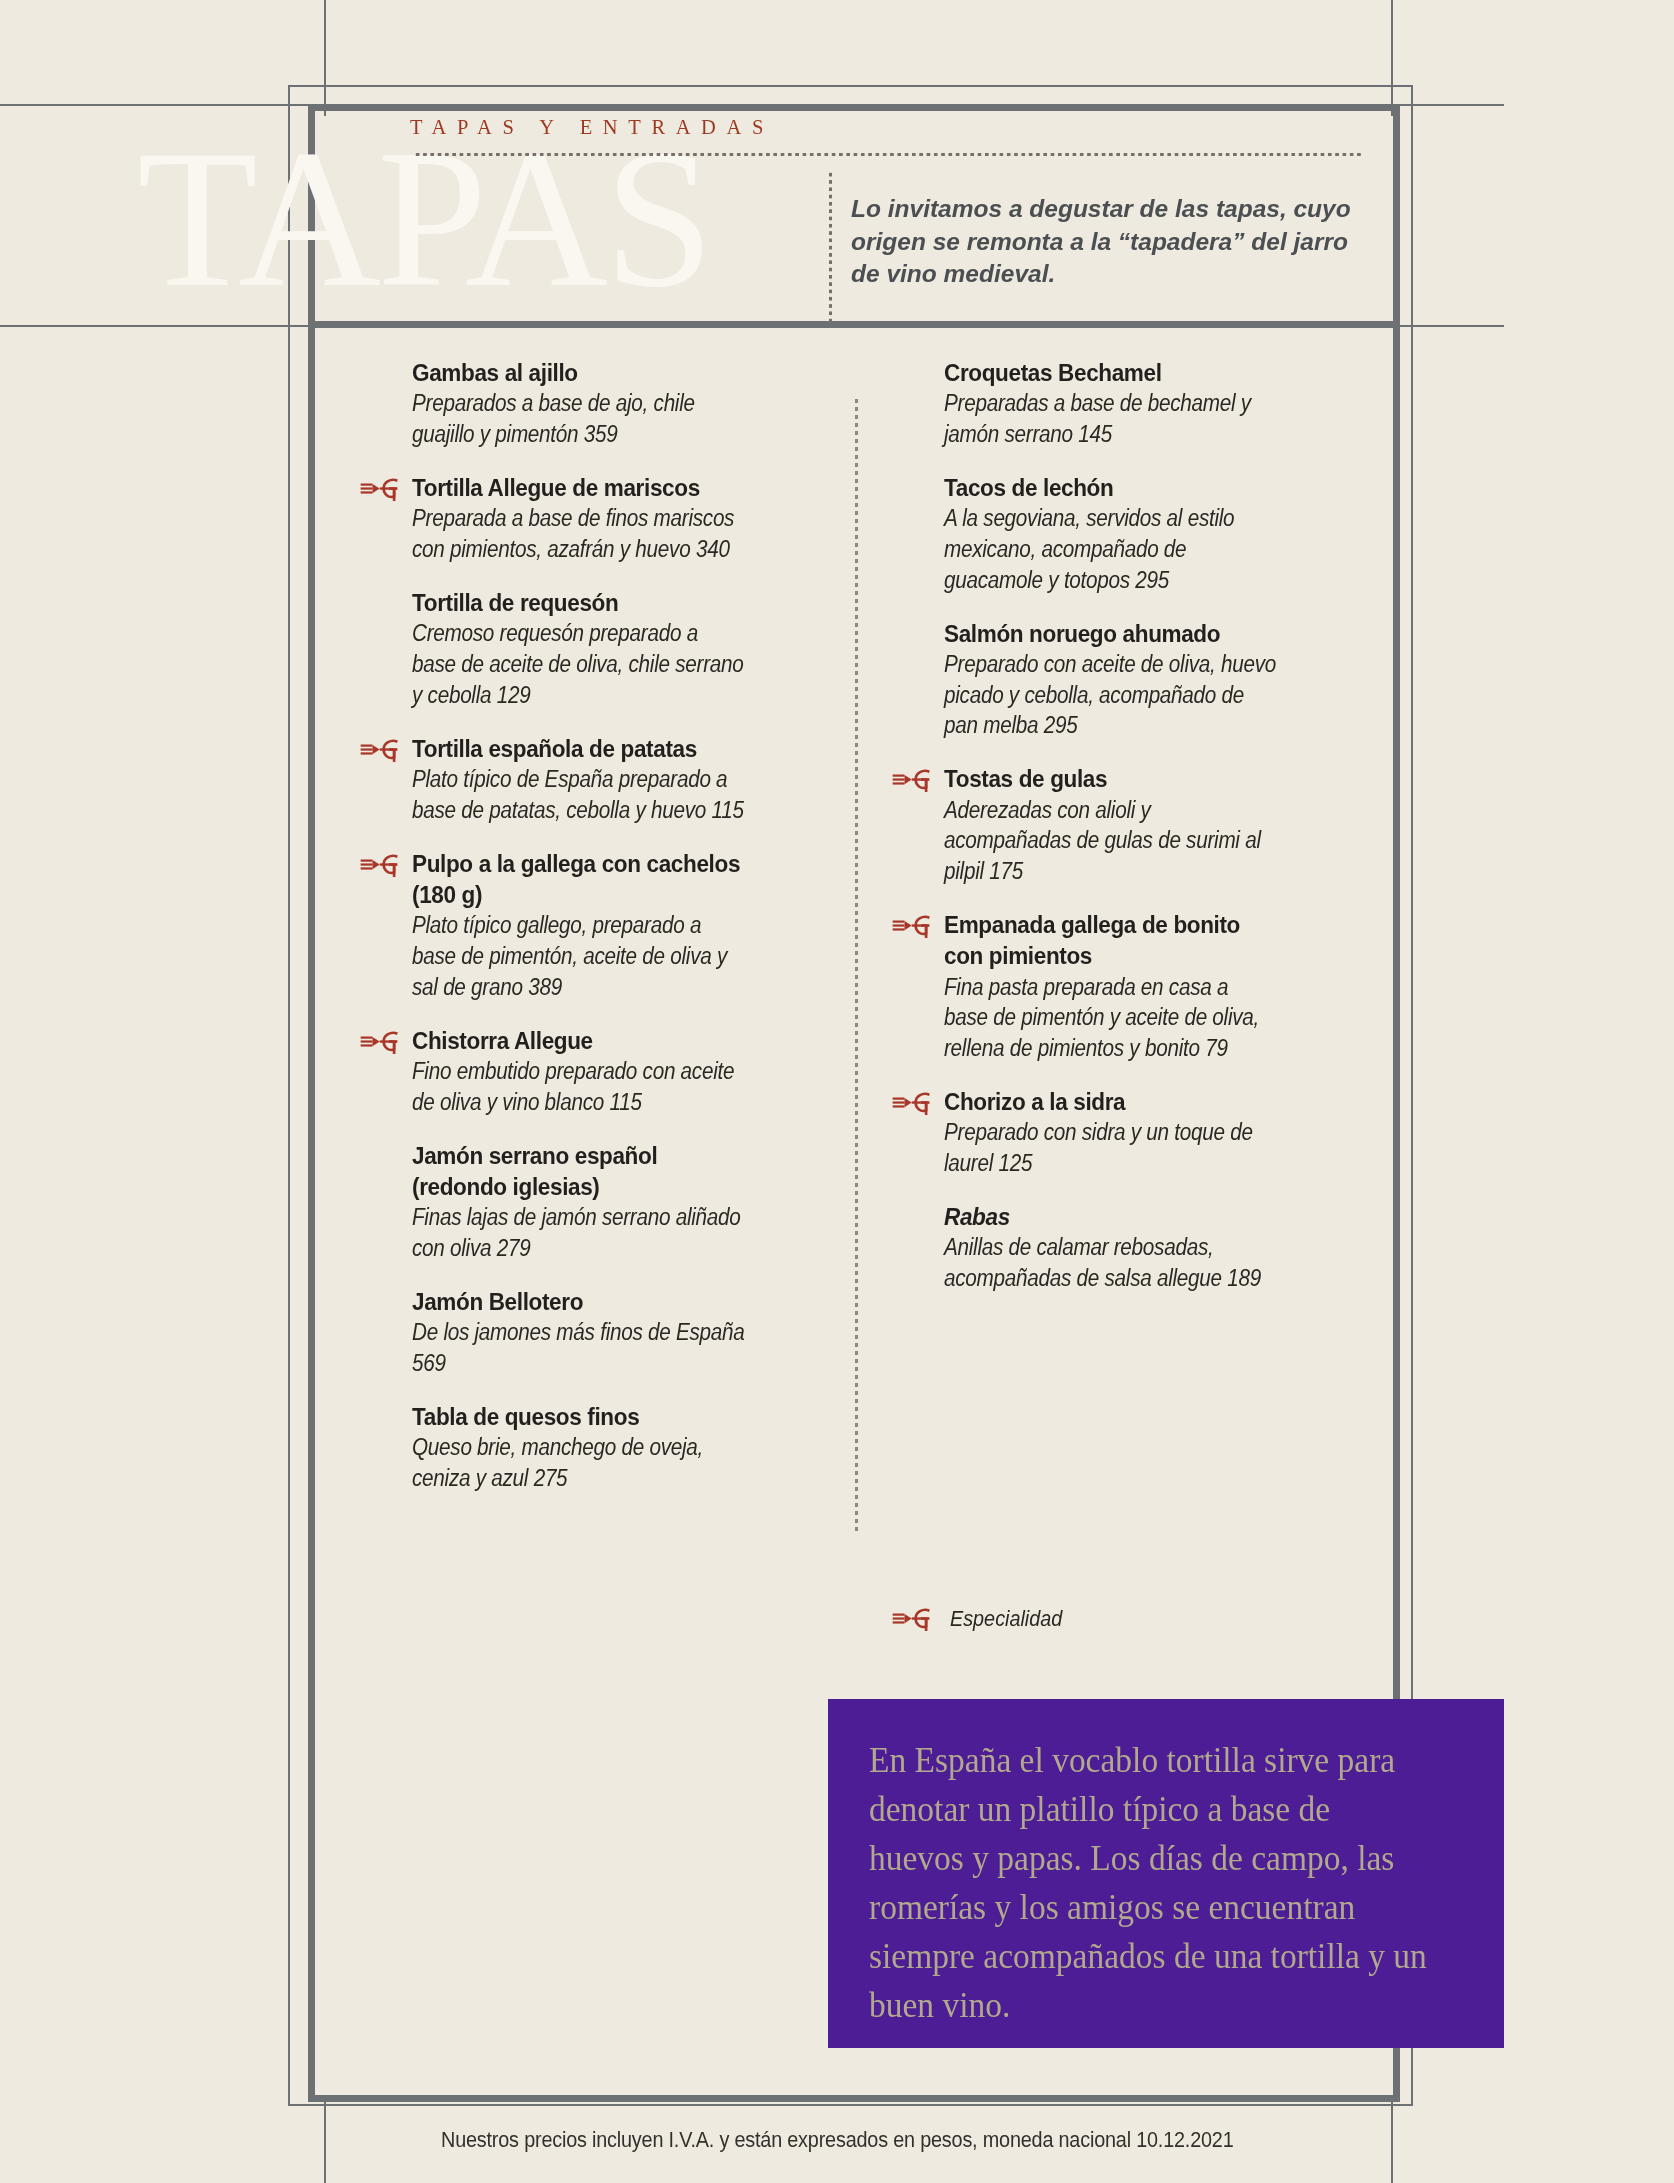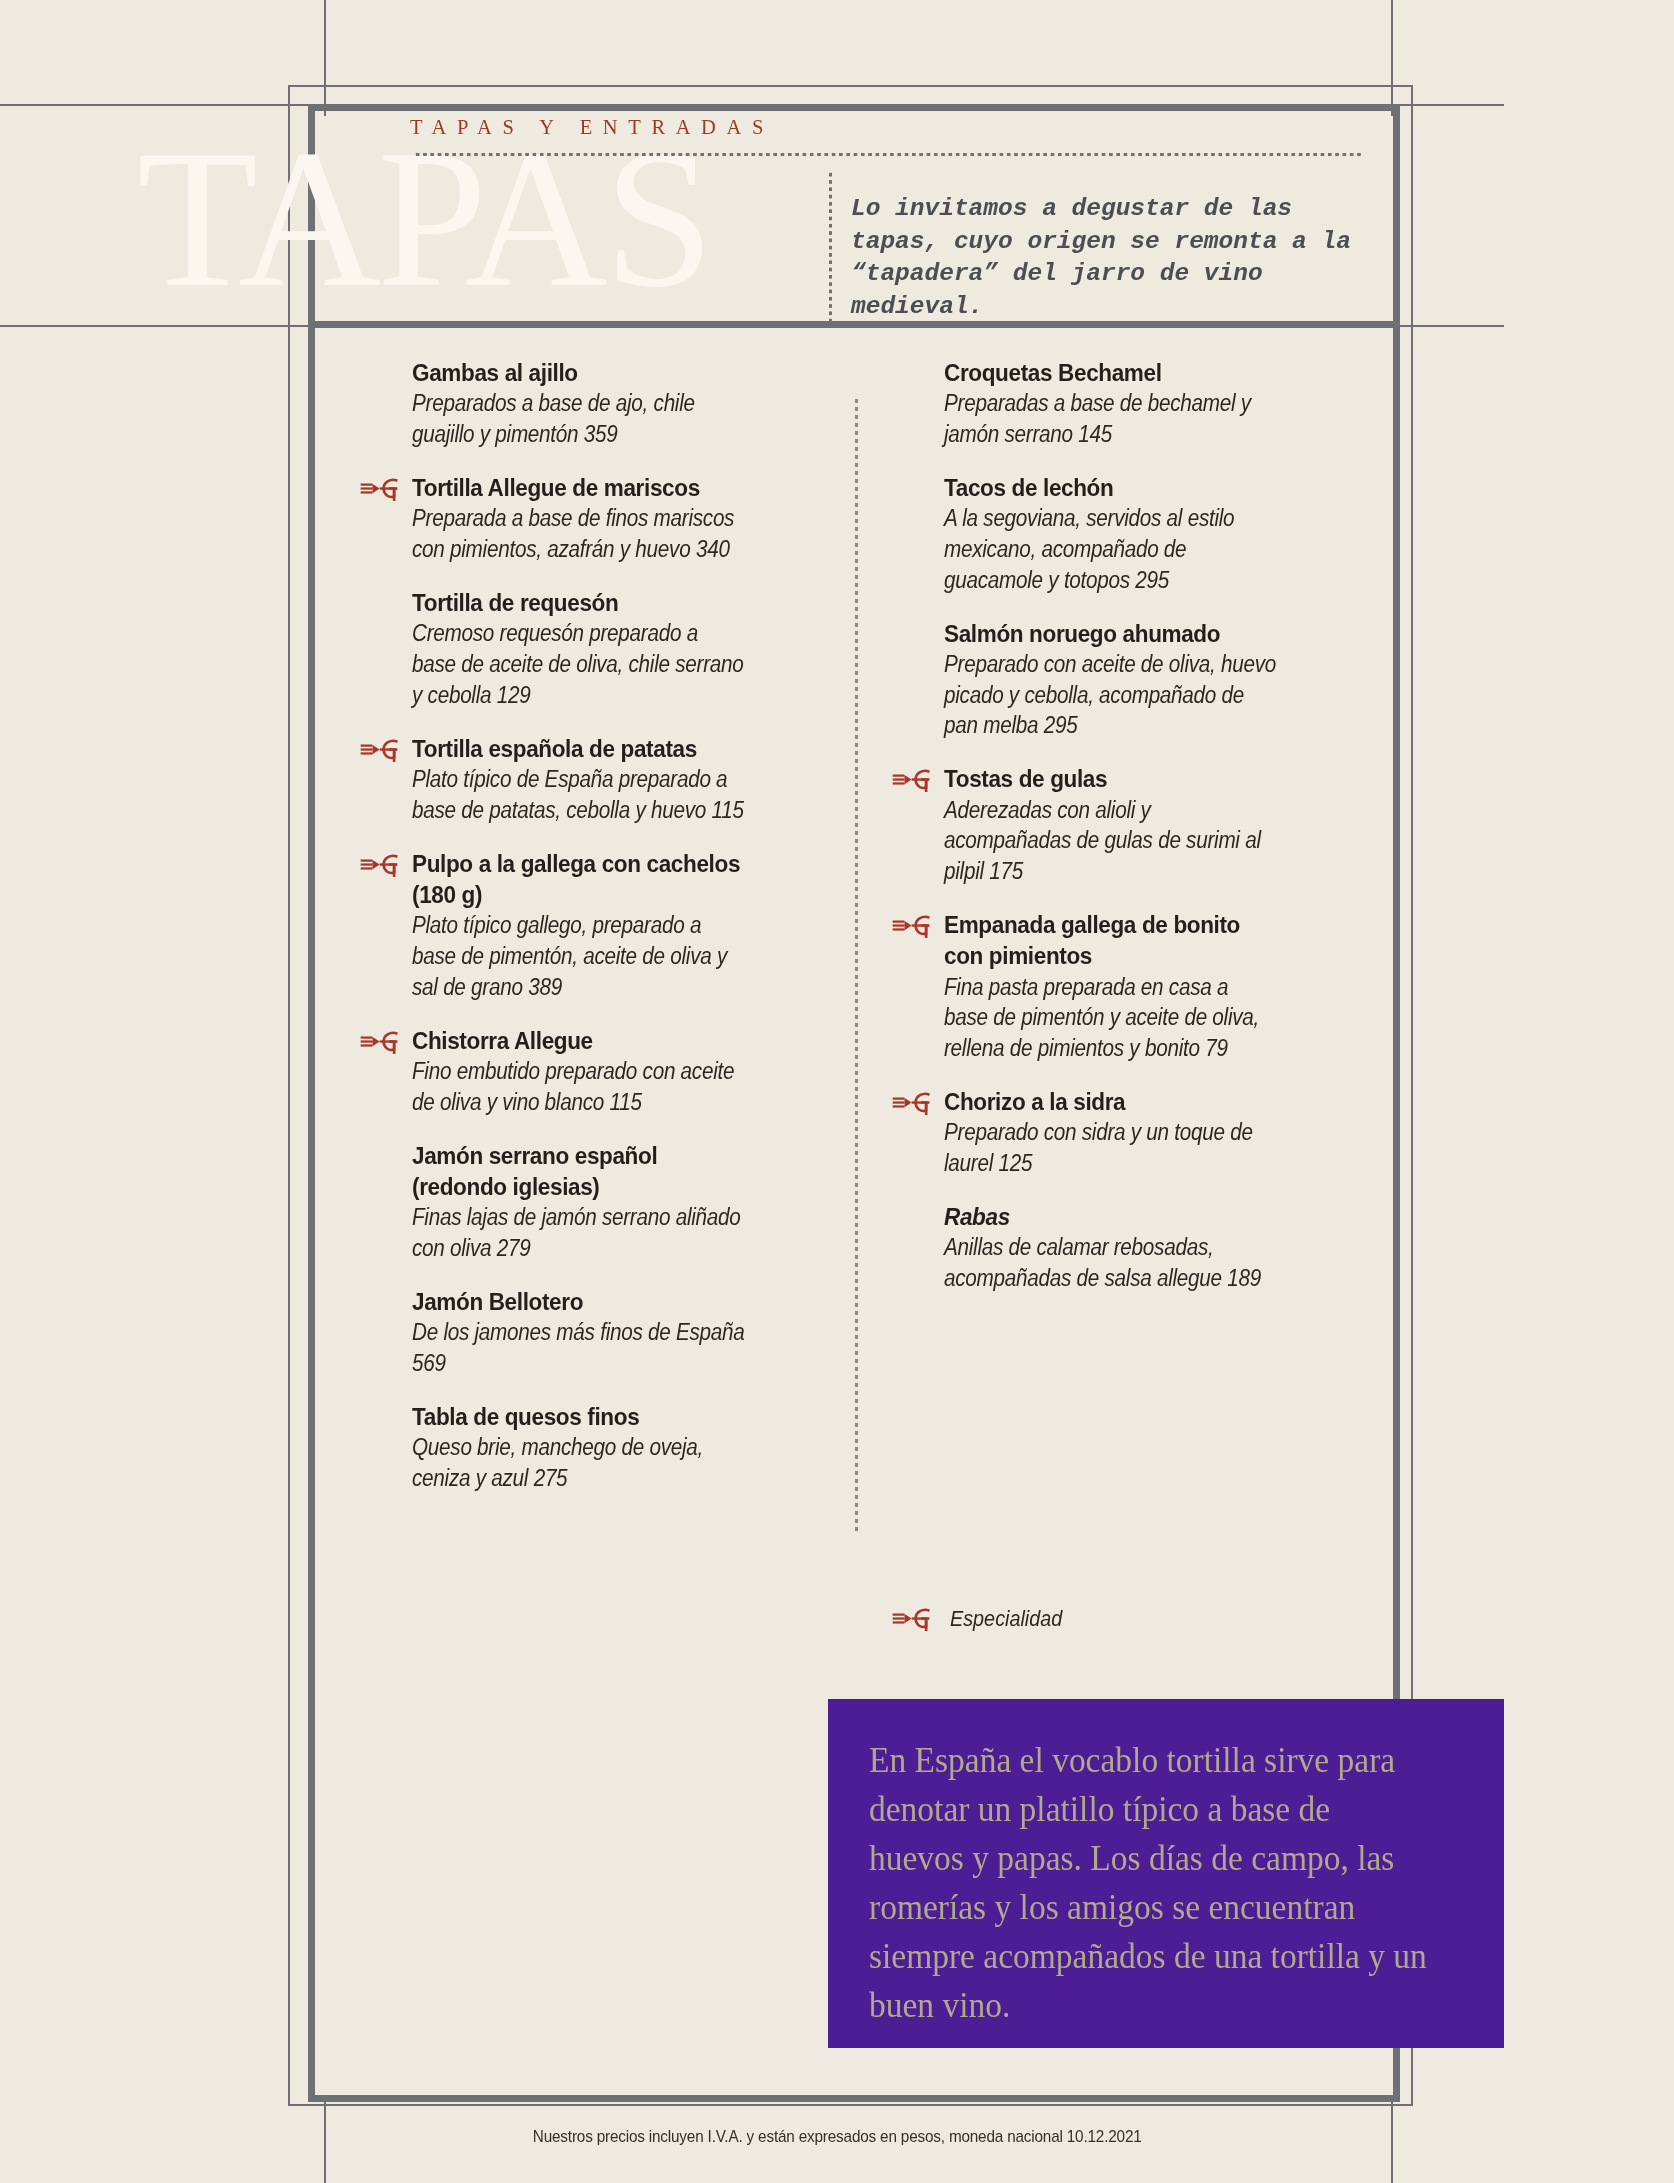--- a/index.html
+++ b/index.html
@@ -103,21 +103,21 @@
     height: 3.3px;
     background-image: radial-gradient(circle, #77706a 45%, transparent 46%);
     background-size: 7.3px 3.3px;
     background-repeat: repeat-x;
   }
   .intro {
     position: absolute;
     left: 851px;
     top: 193px;
     width: 522px;
-    font-family: Liberation Mono, monospace;
+    font-family: Liberation Sans, sans-serif;
     font-style: italic;
     font-weight: bold;
     font-size: 24.5px;
     line-height: 1.33;
     color: #4b4f52;
   }
   .intro-divider {
     position: absolute;
     left: 829px;
     top: 171px;
@@ -224,21 +224,21 @@
   }
 
   
   .footer {
     position: absolute;
     left: 0;
     top: 2127px;
     width: 1675px;
     text-align: center;
     font-family: "Liberation Sans", sans-serif;
-    font-size: 17px;
+    font-size: 22px;
     color: #33302c;
     letter-spacing: -0.2px;
   }
   .footer span {
     display: inline-block;
     transform: scaleX(0.9);
   }
 </style>
 </head>
 <body>

